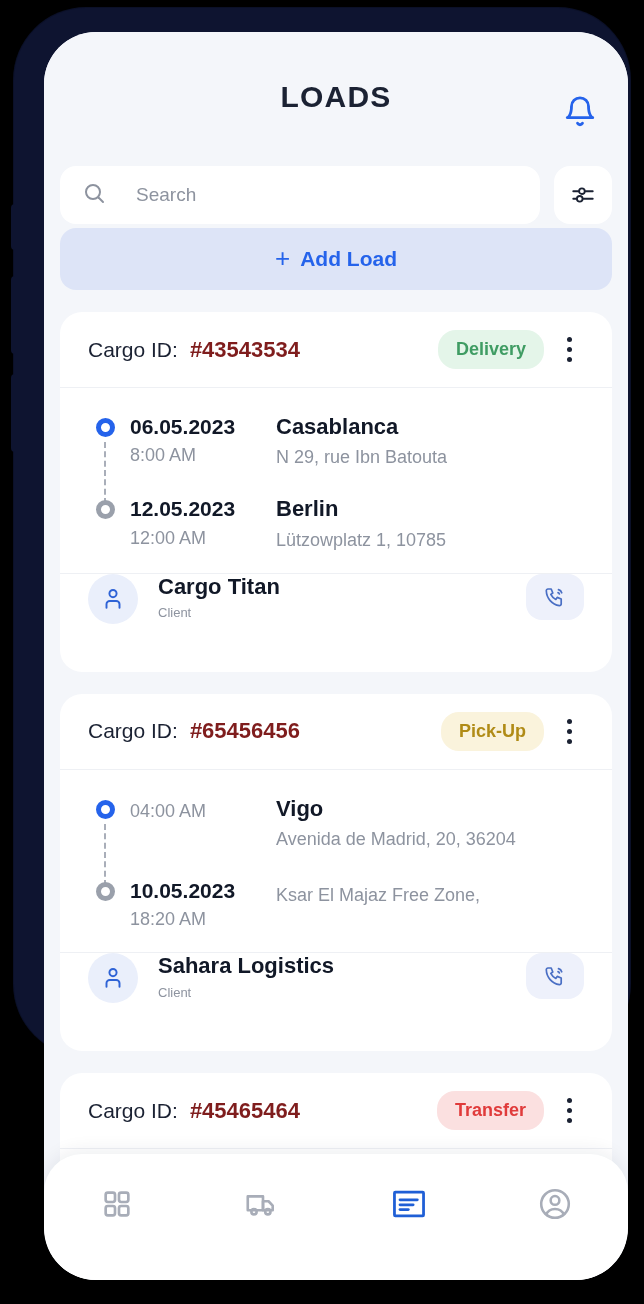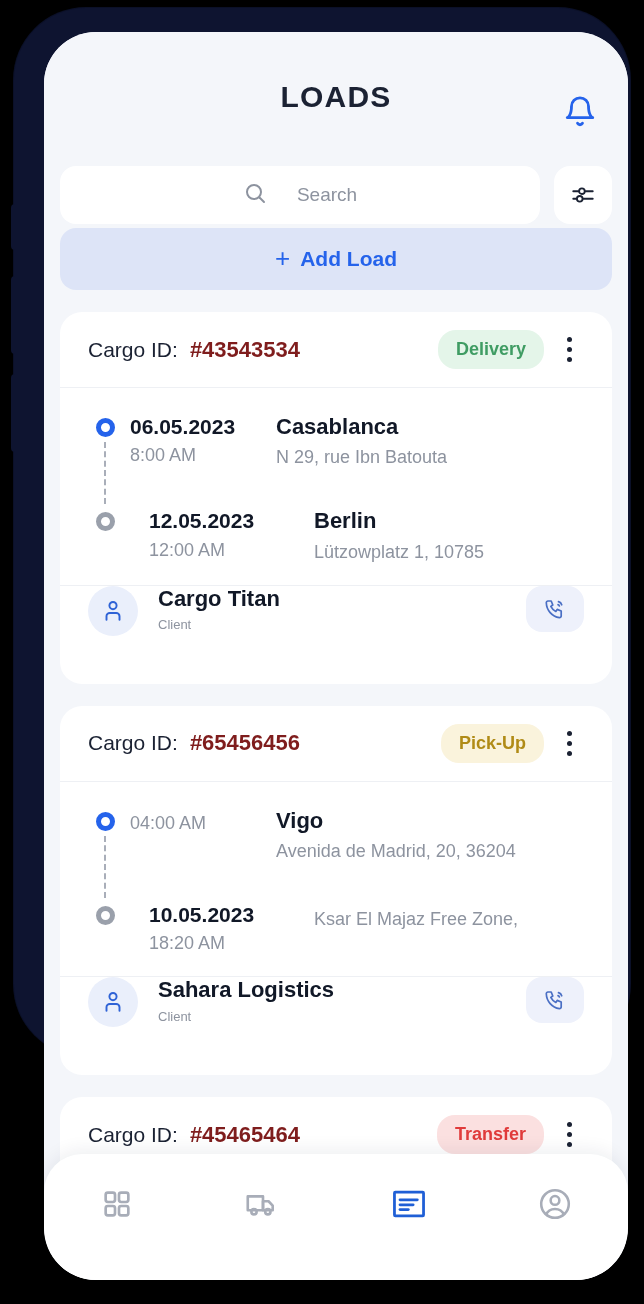--- a/index.html
+++ b/index.html
@@ -82,21 +82,20 @@
   }
   .search-box {
     flex: 1;
     height: 58px;
     background: #ffffff;
     border-radius: 16px;
     display: flex;
     align-items: center;
     gap: 30px;
     padding: 0 22px;
-    justify-content: center;
   }
   .search-placeholder {
     font-size: 19px;
     color: #8d939f;
   }
   .filter-btn {
     width: 58px;
     height: 58px;
     background: #ffffff;
     border-radius: 16px;
@@ -215,21 +214,21 @@
   
   .timeline {
     padding: 26px 28px 22px 28px;
     border-bottom: 1px solid #eef0f4;
   }
   .tl-row {
     display: flex;
     align-items: flex-start;
     position: relative;
   }
-  .tl-row + .tl-row { margin-top: 40px; gap: 19px; }
+  .tl-row + .tl-row { margin-top: 28px; }
   .tl-marker {
     width: 34px;
     flex-shrink: 0;
     display: flex;
     justify-content: center;
     padding-top: 4px;
     position: relative;
   }
   .ring {
     width: 19px;

